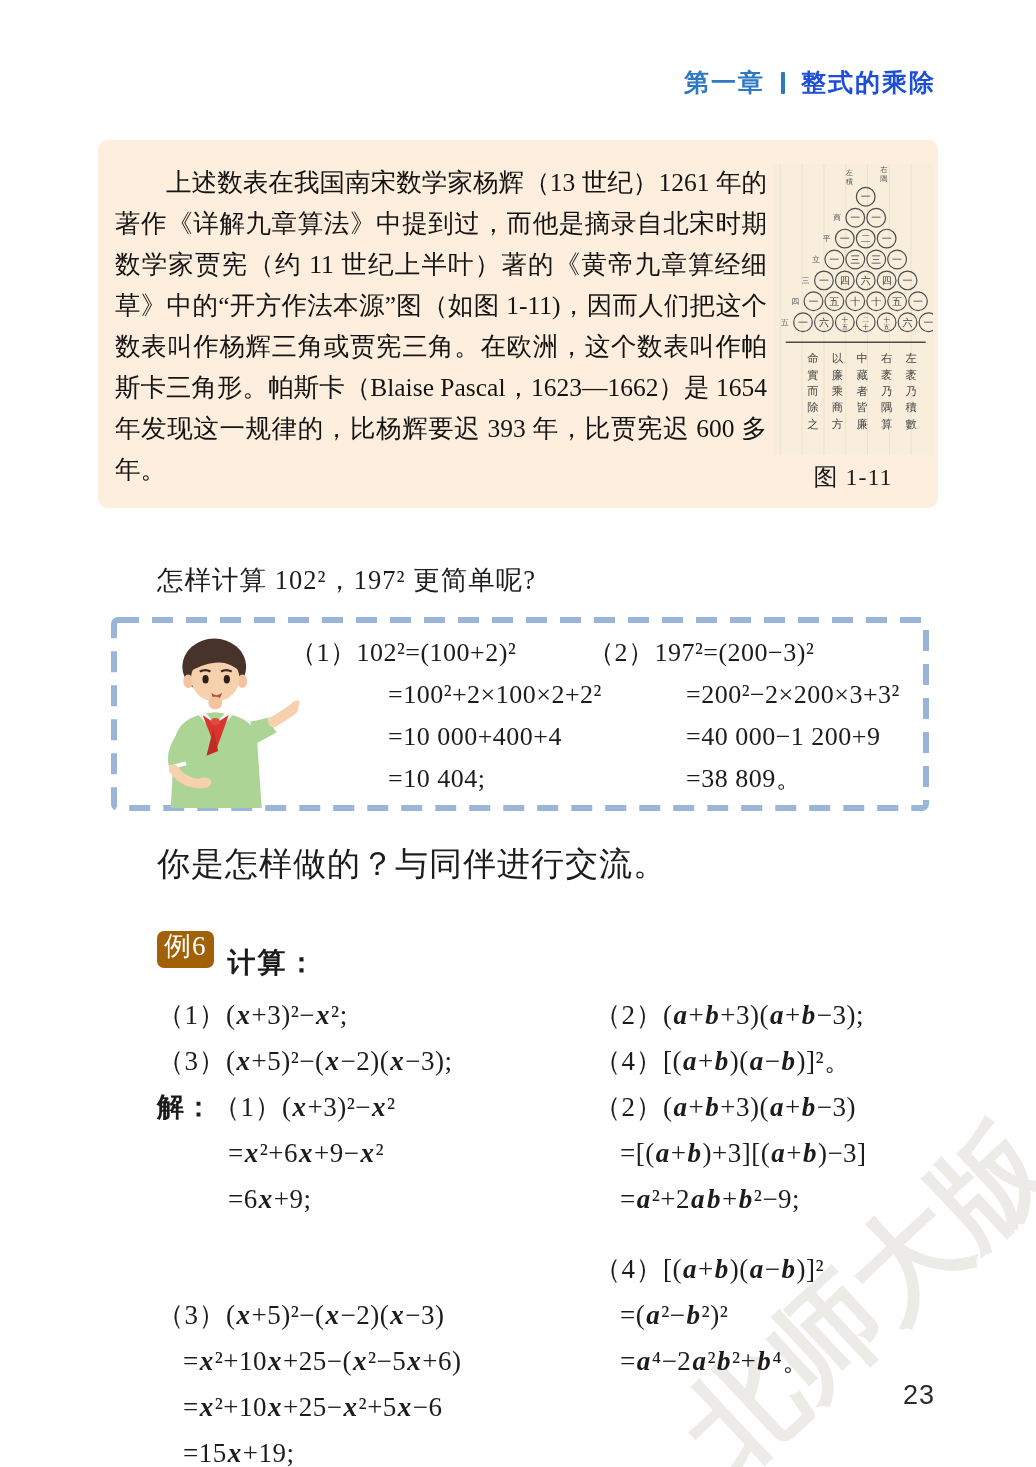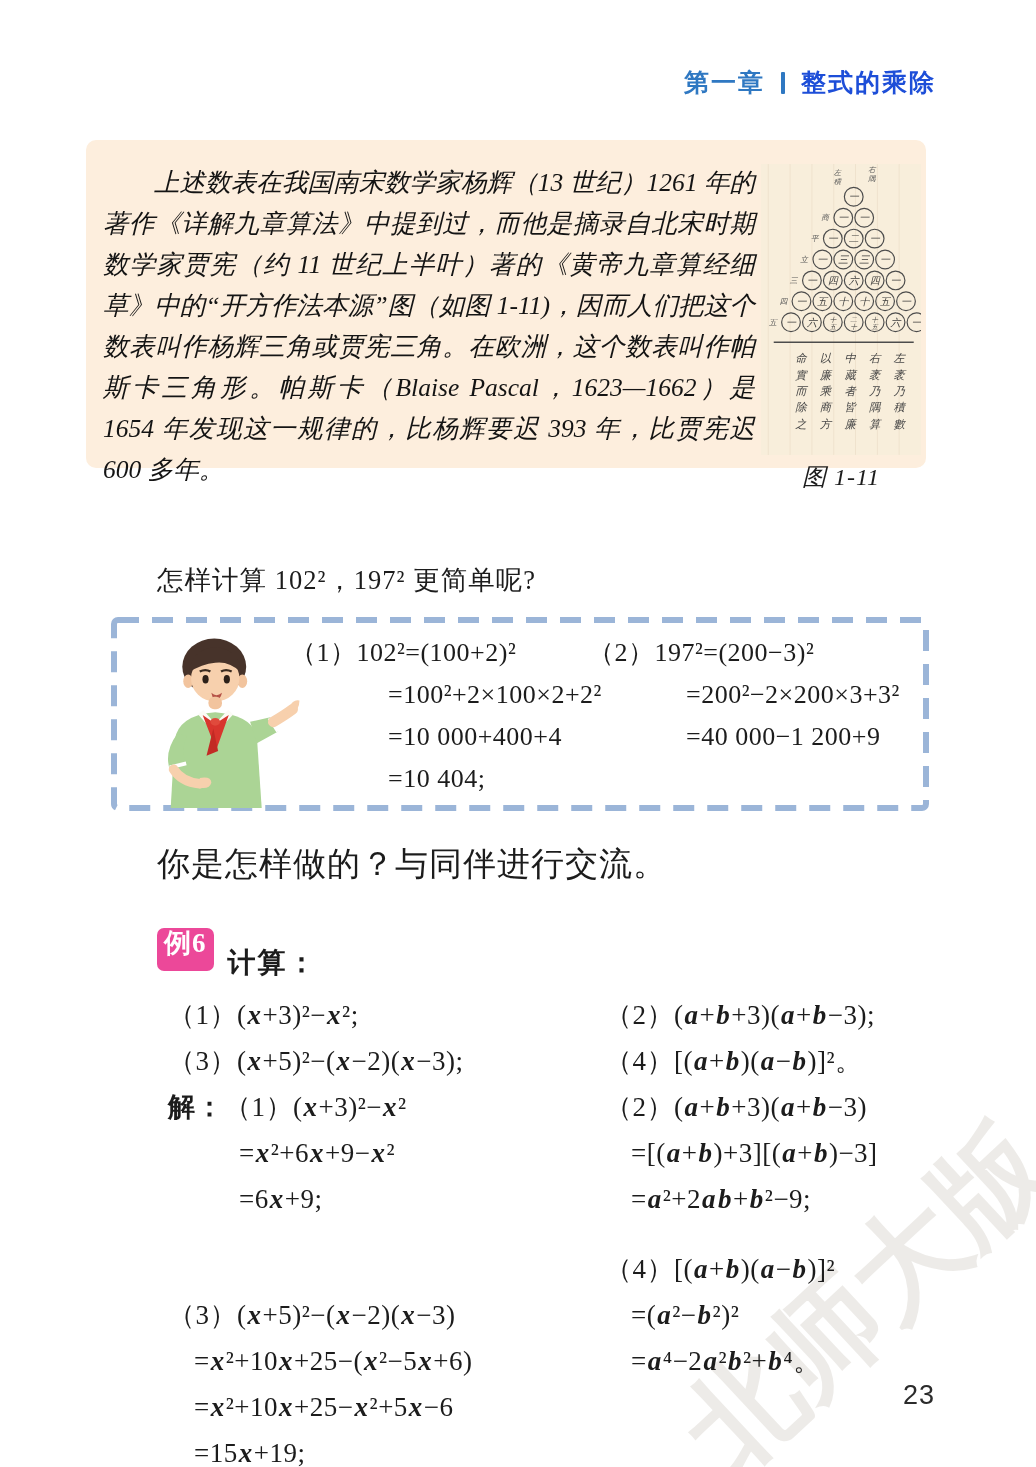--- a/index.html
+++ b/index.html
@@ -14,22 +14,22 @@
     position:absolute;top:66px;right:100px;
     display:flex;align-items:center;
     font-family:"Liberation Sans","DejaVu Sans",sans-serif;
     font-weight:bold;font-size:25px;letter-spacing:2px;
   }
   .header .chapter{color:#2f78c2;}
   .header .bar{display:inline-block;width:4px;height:22px;background:#2f78c2;margin:0 16px;border-radius:1px;}
   .header .section{color:#1d4ed8;}
   
   .intro-box{
-    position:absolute;left:86px;top:140px;width:840px;height:328px;
-    background:#fdeedd;border-radius:10px;font-style:italic;
+    position:absolute;left:98px;top:140px;width:840px;height:368px;
+    background:#fdeedd;border-radius:10px;
   }
   .intro-par{
     position:absolute;left:17px;top:22px;width:652px;
     font-size:25.5px;line-height:41px;text-align:justify;text-indent:2em;
     color:#141414;
   }
   .figure{position:absolute;right:5px;top:24px;width:160px;text-align:center;}
   .figure svg{display:block;}
   .fig-caption{margin-top:6px;font-size:24px;color:#1c1c1c;letter-spacing:1px;}
   
@@ -44,28 +44,28 @@
   .d-col2{left:478px;}
   .m-line{white-space:nowrap;}
   .d-col .cont{padding-left:98px;}
   
   .math{font-family:"Liberation Serif","DejaVu Serif",serif;letter-spacing:0.5px;}
   .math i{font-style:italic;font-weight:bold;padding:0 1px;}
   
   .example{position:absolute;left:157px;top:916px;width:790px;z-index:2;}
   .ex-head{display:flex;align-items:center;margin-bottom:10px;}
   .badge{
-    background:#ec4899;color:#fff;font-size:27px;font-weight:bold;
-    padding:2px 7px 14px;border-radius:7px;line-height:1;letter-spacing:1px;
+    background:#a16207;color:#fff;font-size:27px;font-weight:normal;
+    padding:2px 7px 8px;border-radius:7px;line-height:1;letter-spacing:1px;
   }
   .prompt{font-size:28px;font-weight:bold;margin-left:14px;letter-spacing:2px;margin-top:28px;}
   .cols{display:flex;}
   .col-l{width:437px;}
   .col-r{width:350px;}
-  .line{font-size:27px;line-height:46px;white-space:nowrap;margin-left:11px;}
+  .line{font-size:27px;line-height:46px;white-space:nowrap;}
   .sol-label{font-weight:bold;letter-spacing:1px;}
   .cont-a{padding-left:71px;}
   .cont-b{padding-left:26px;}
   .gap-l{margin-top:70px;}
   .gap-r{margin-top:24px;}
   
   .watermark{
     position:absolute;left:652px;top:1396px;z-index:0;
     font-size:112px;font-family:"DejaVu Serif",serif;font-weight:bold;
     color:rgba(130,114,95,0.14);
@@ -235,20 +235,21 @@
   <div class="d-col d-col1">
     <div class="m-line math">（1）102²=(100+2)²</div>
     <div class="m-line math cont">=100²+2×100×2+2²</div>
     <div class="m-line math cont">=10 000+400+4</div>
     <div class="m-line math cont">=10 404;</div>
   </div>
   <div class="d-col d-col2">
     <div class="m-line math">（2）197²=(200−3)²</div>
     <div class="m-line math cont">=200²−2×200×3+3²</div>
     <div class="m-line math cont">=40 000−1 200+9</div>
+    <div class="m-line math cont">=38 809。</div>
   </div>
 </div>
 
 <div class="followup">你是怎样做的？与同伴进行交流。</div>
 
 <div class="example">
   <div class="ex-head">
     <span class="badge">例6</span>
     <span class="prompt">计算：</span>
   </div>

